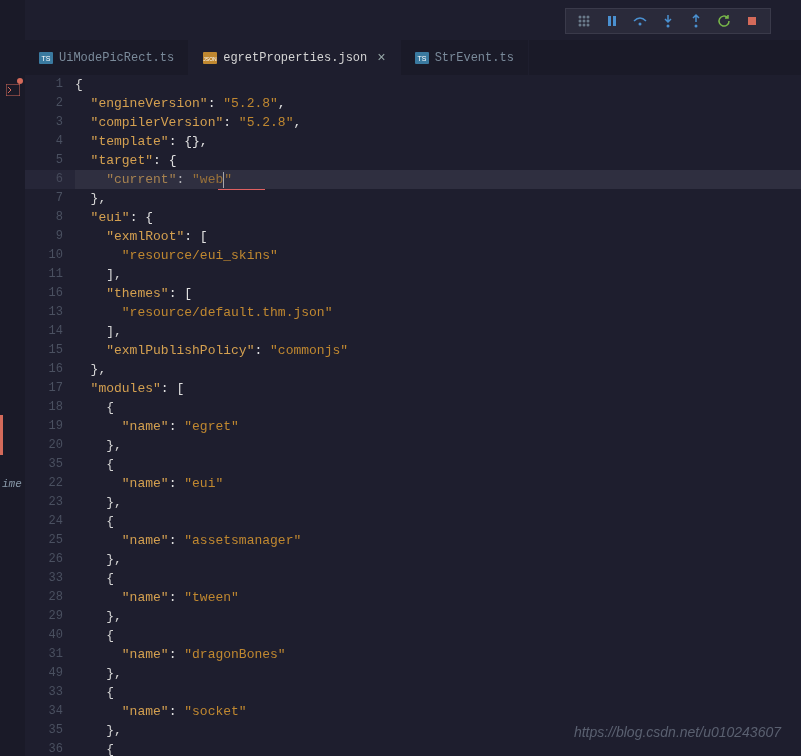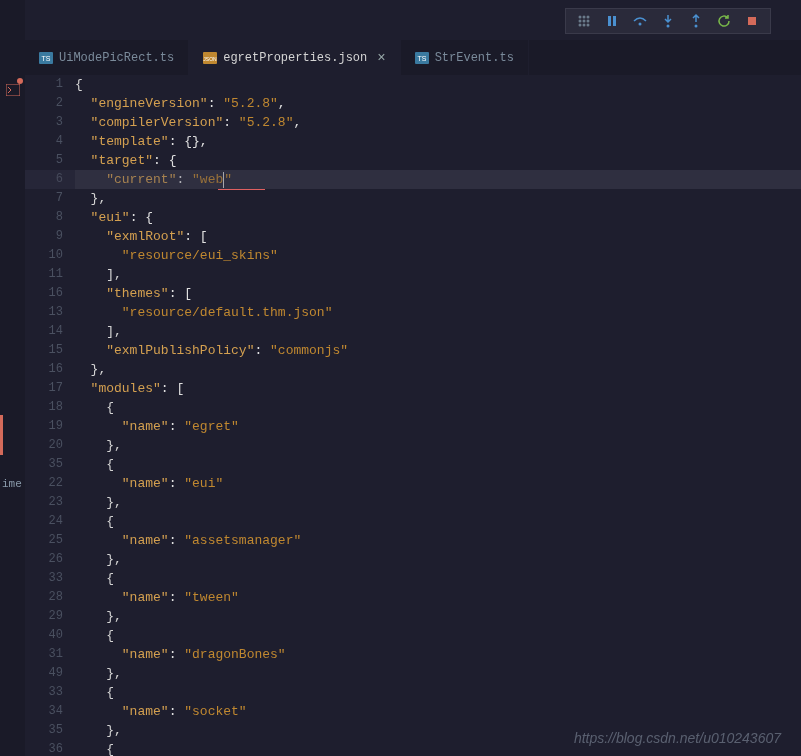--- a/index.html
+++ b/index.html
@@ -148,33 +148,34 @@
     .b { color: #d4d4d4; }
     .cursor {
       display: inline-block;
       width: 1px;
       height: 16px;
       background: #d4d4d4;
       vertical-align: middle;
     }
     .watermark {
       position: absolute;
-      bottom: 10px;
+      bottom: 16px;
       right: 20px;
       color: #5a6070;
       font-size: 14px;
       font-family: Arial, sans-serif;
       font-style: italic;
     }
     .side-label {
       position: absolute;
       left: 2px;
       top: 478px;
       color: #8a9aaa;
       font-size: 11px;
+      font-style: italic;
     }
     .side-bar {
       position: absolute;
       left: 0;
       top: 415px;
       width: 3px;
       height: 40px;
       background: #d46a5a;
     }
   </style>

